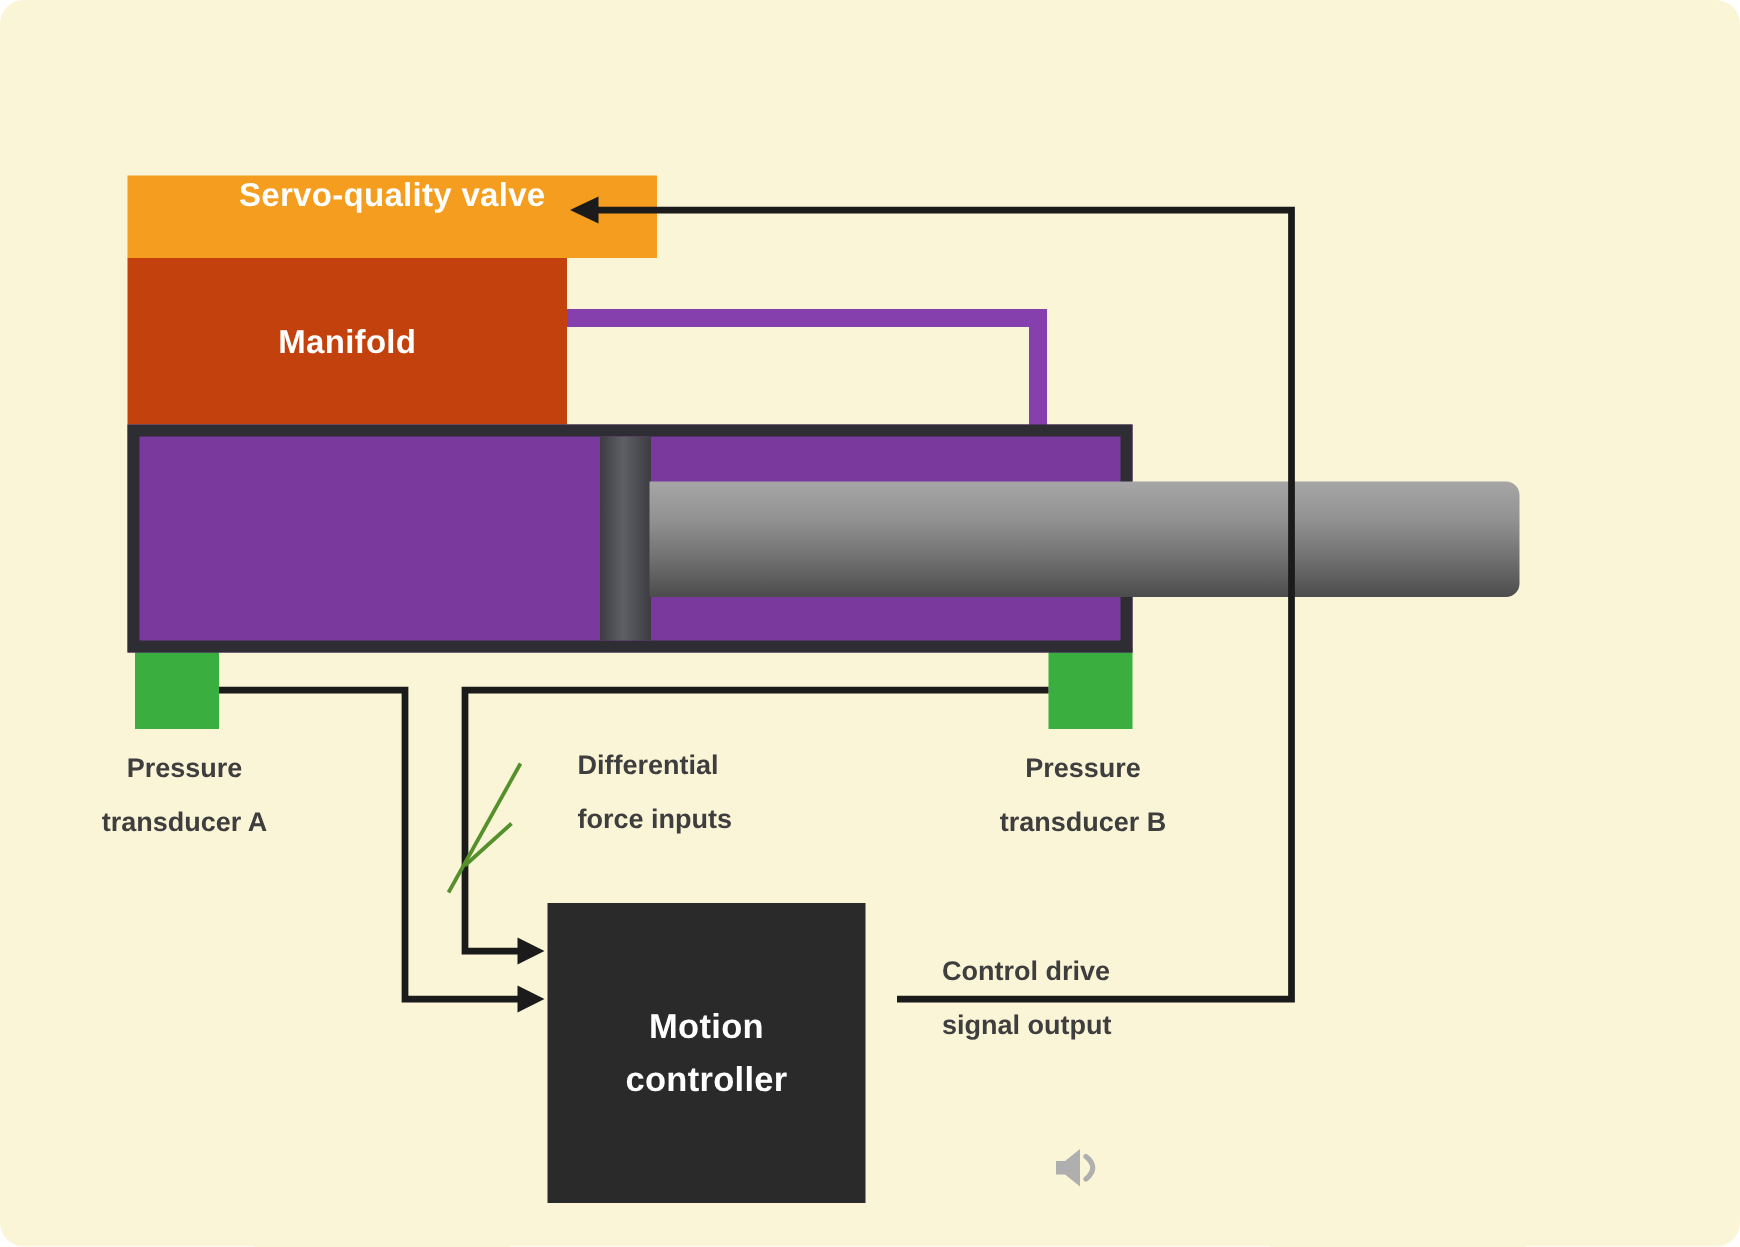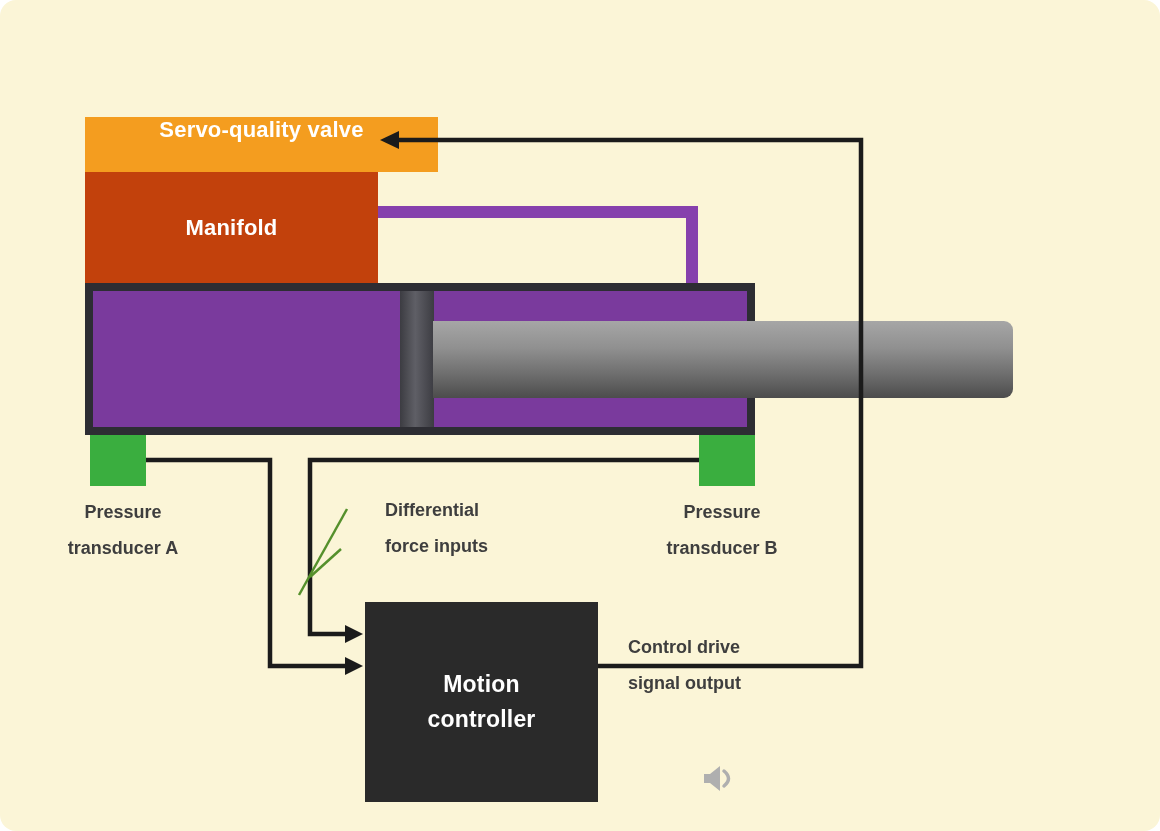--- a/index.html
+++ b/index.html
@@ -16,21 +16,21 @@
   #cylinder{left:85px;top:283px;width:670px;height:152px;background:#7A3A9D;border:8px solid #2D2D33;box-sizing:border-box;z-index:2;}
   #piston{position:absolute;left:307px;top:0;width:34px;height:136px;
           background:linear-gradient(90deg,#3c3c42,#5f5f66 45%,#3c3c42);}
   #rod{left:433px;top:321px;width:580px;height:77px;z-index:3;border-radius:0 9px 9px 0;
        background:linear-gradient(180deg,#a6a6a6,#909090 35%,#6d6d6d 70%,#4c4c4c);}
   
   .transducer{width:56px;height:54px;background:#3AAE3F;z-index:1;}
   #transducerA{left:90px;top:432px;}
   #transducerB{left:699px;top:432px;}
   
-  #controller{left:365px;top:602px;width:233px;height:200px;background:#2A2A2A;z-index:4;
+  #controller{left:365px;top:602px;width:212px;height:200px;background:#2A2A2A;z-index:4;
               display:flex;align-items:center;justify-content:center;text-align:center;}
   #controller .blocklabel{font-size:23px;line-height:35px;white-space:pre-line;}
   
   #labelA{left:28px;top:494px;width:190px;text-align:center;z-index:5;}
   #labelB{left:627px;top:494px;width:190px;text-align:center;z-index:5;}
   #labelDiff{left:343px;top:492px;width:170px;text-align:left;z-index:5;margin-left:42px;}
   #labelCtl{left:628px;top:629px;width:172px;text-align:left;z-index:5;}
   svg.layer{position:absolute;left:0;top:0;pointer-events:none;}
   #pipes{z-index:1;}
   #wires{z-index:3;}

